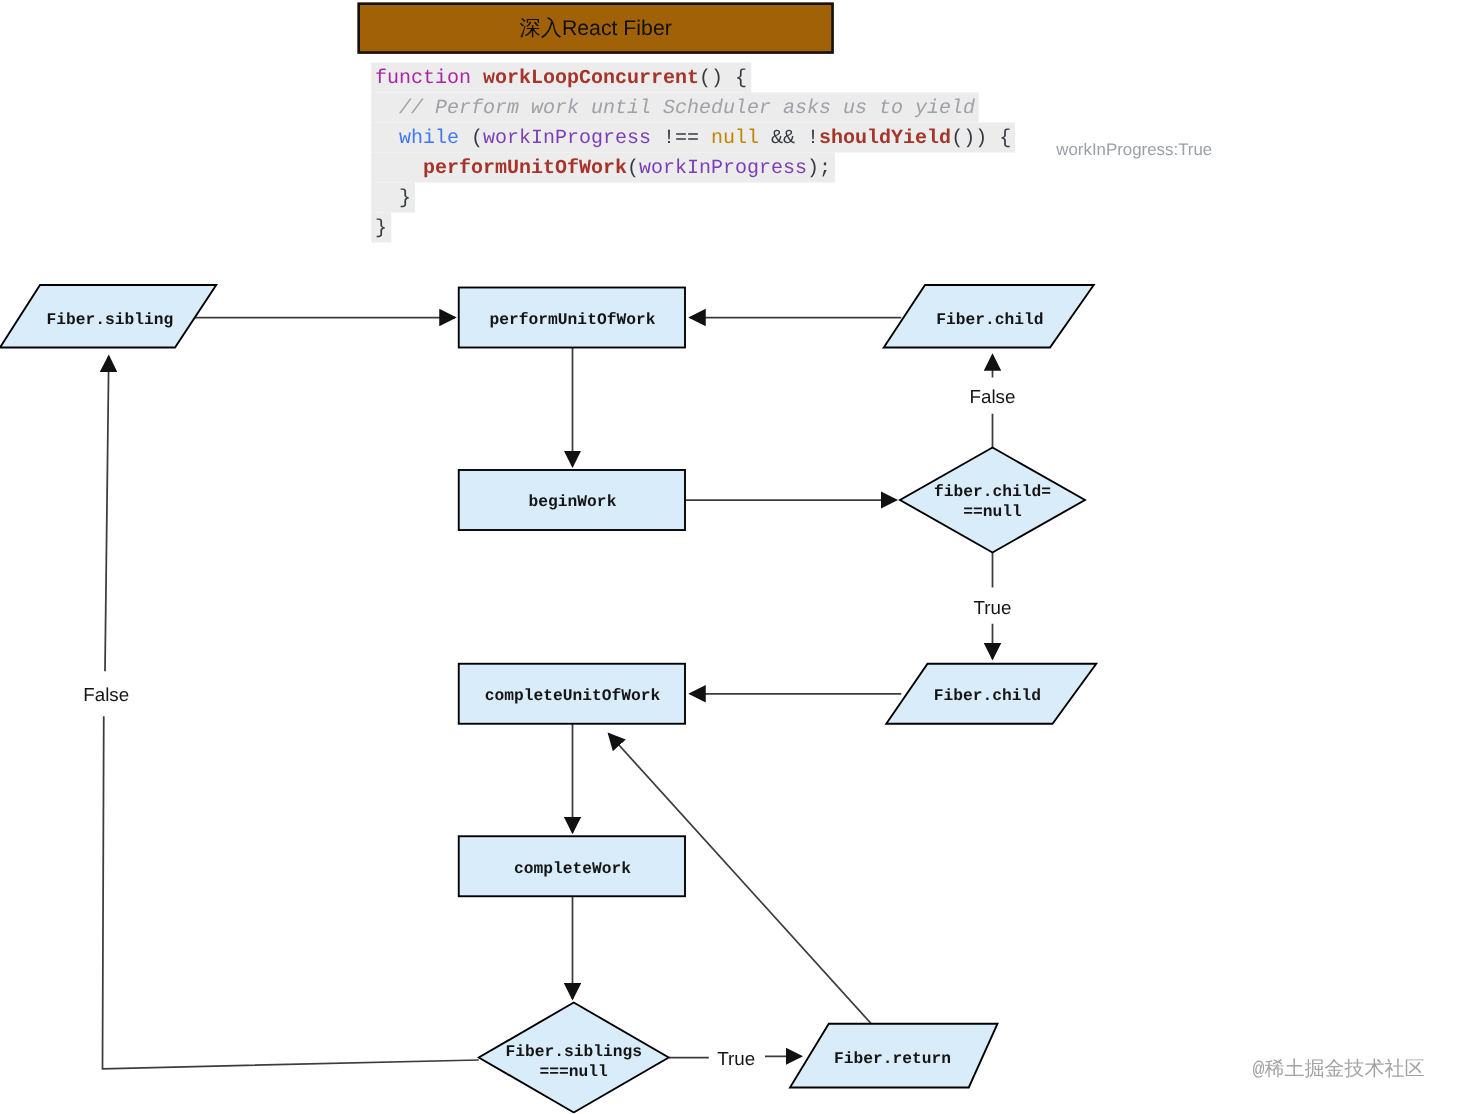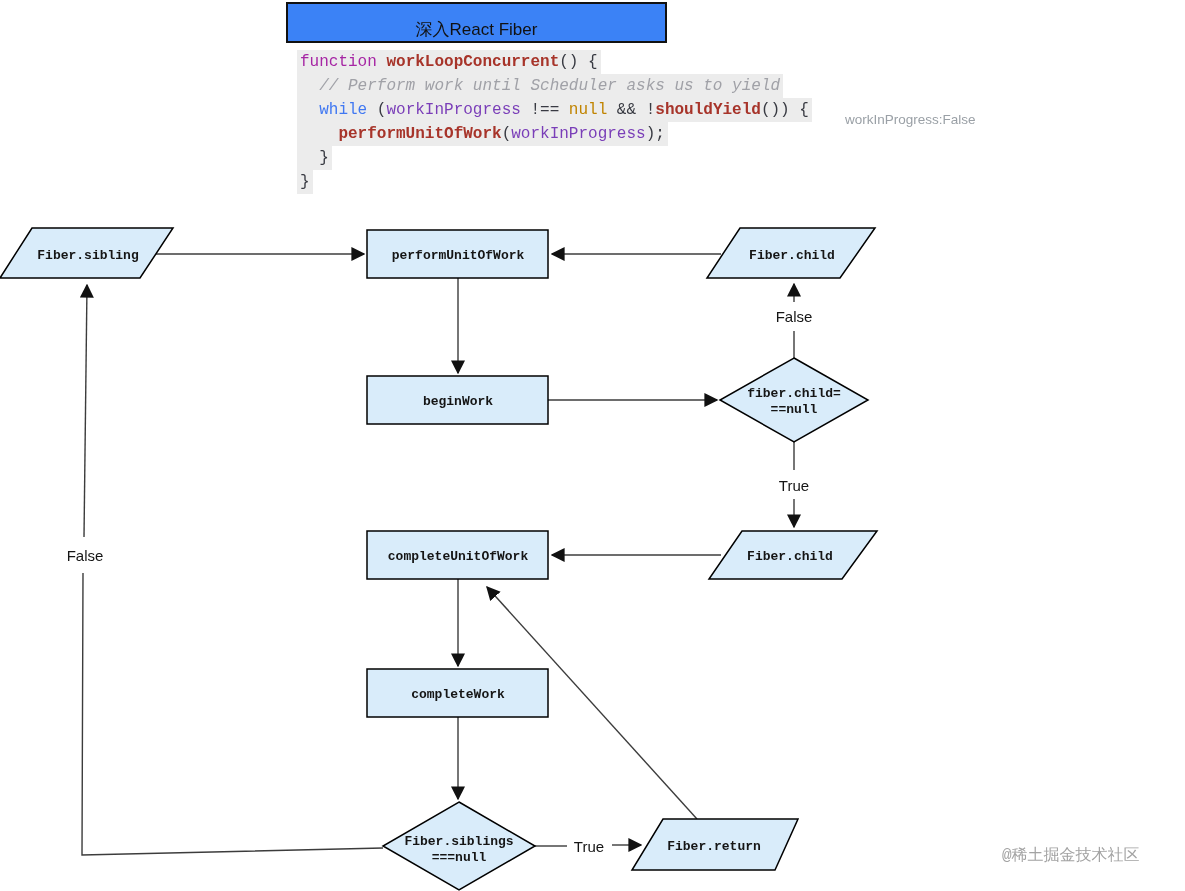--- a/index.html
+++ b/index.html
@@ -2,22 +2,22 @@
 <html style="--node-fill: #d9ecfa; --edge-color: #3c3c3c; --annotation-gray: #9aa0a6; --watermark-gray: #a3a3a3;"><head>
 <meta charset="utf-8">
 <style>
   html,body{margin:0;padding:0;}
   body{
     width:1185px;height:891px;position:relative;background:#ffffff;
     font-family:"Liberation Sans", sans-serif;overflow:hidden;
   }
   .title-box{
     position:absolute;left:286px;top:2px;width:377px;height:37px;
-    border:2px solid #111;background:#3b82f6;
-    display:flex;align-items:flex-end;justify-content:center;
+    border:2px solid #111;background:#a16207;
+    display:flex;align-items:center;justify-content:center;
     font-size:17px;color:#111;
   }
   .code-block{
     position:absolute;left:253px;top:50px;
     font-family:"Liberation Mono", monospace;
     font-size:16px;line-height:24px;white-space:pre;
   }
   .code-line{height:24px;padding-left:44px;}
   .code-line .line-bg{
     display:inline-block;background:#ececec;padding:0 3px;height:24px;
@@ -44,21 +44,21 @@
 </style>
 </head>
 <body>
 
 <div class="title-box">
   <span>深入React Fiber</span>
 </div>
 
 <div class="code-block"><div class="code-line"><span class="line-bg" style="background: rgb(236, 236, 236);"><span style="color: rgb(166, 38, 164);">function</span><span style="color: rgb(56, 58, 66);"> </span><span style="color: rgb(167, 52, 42); font-weight: bold;">workLoopConcurrent</span><span style="color: rgb(56, 58, 66);">() {</span></span></div><div class="code-line"><span class="line-bg" style="background: rgb(236, 236, 236);"><span style="color: rgb(160, 161, 167); font-style: italic;">  // Perform work until Scheduler asks us to yield</span></span></div><div class="code-line"><span class="line-bg" style="background: rgb(236, 236, 236);"><span style="color: rgb(56, 58, 66);">  </span><span style="color: rgb(64, 120, 242);">while</span><span style="color: rgb(56, 58, 66);"> (</span><span style="color: rgb(122, 62, 184);">workInProgress</span><span style="color: rgb(56, 58, 66);"> !== </span><span style="color: rgb(193, 132, 1);">null</span><span style="color: rgb(56, 58, 66);"> &amp;&amp; !</span><span style="color: rgb(167, 52, 42); font-weight: bold;">shouldYield</span><span style="color: rgb(56, 58, 66);">()) {</span></span></div><div class="code-line"><span class="line-bg" style="background: rgb(236, 236, 236);"><span style="color: rgb(56, 58, 66);">    </span><span style="color: rgb(167, 52, 42); font-weight: bold;">performUnitOfWork</span><span style="color: rgb(56, 58, 66);">(</span><span style="color: rgb(122, 62, 184);">workInProgress</span><span style="color: rgb(56, 58, 66);">);</span></span></div><div class="code-line"><span class="line-bg" style="background: rgb(236, 236, 236);"><span style="color: rgb(56, 58, 66);">  }</span></span></div><div class="code-line"><span class="line-bg" style="background: rgb(236, 236, 236);"><span style="color: rgb(56, 58, 66);">}</span></span></div></div>
 
-<div class="wip-label">workInProgress:False</div>
+<div class="wip-label">workInProgress:True</div>
 
 <svg class="flowchart" width="1185" height="891" viewBox="0 0 1185 891">
   <defs>
     <marker id="arrow" viewBox="0 0 10 10" refX="9" refY="5" markerWidth="10" markerHeight="10" orient="auto">
       <path d="M0,0 L10,5 L0,10 z" fill="#111"></path>
     </marker>
   </defs>
 
   <line class="edge" x1="156" y1="254" x2="364" y2="254" marker-end="url(#arrow)"></line>
   <line class="edge" x1="721" y1="254" x2="552" y2="254" marker-end="url(#arrow)"></line>

